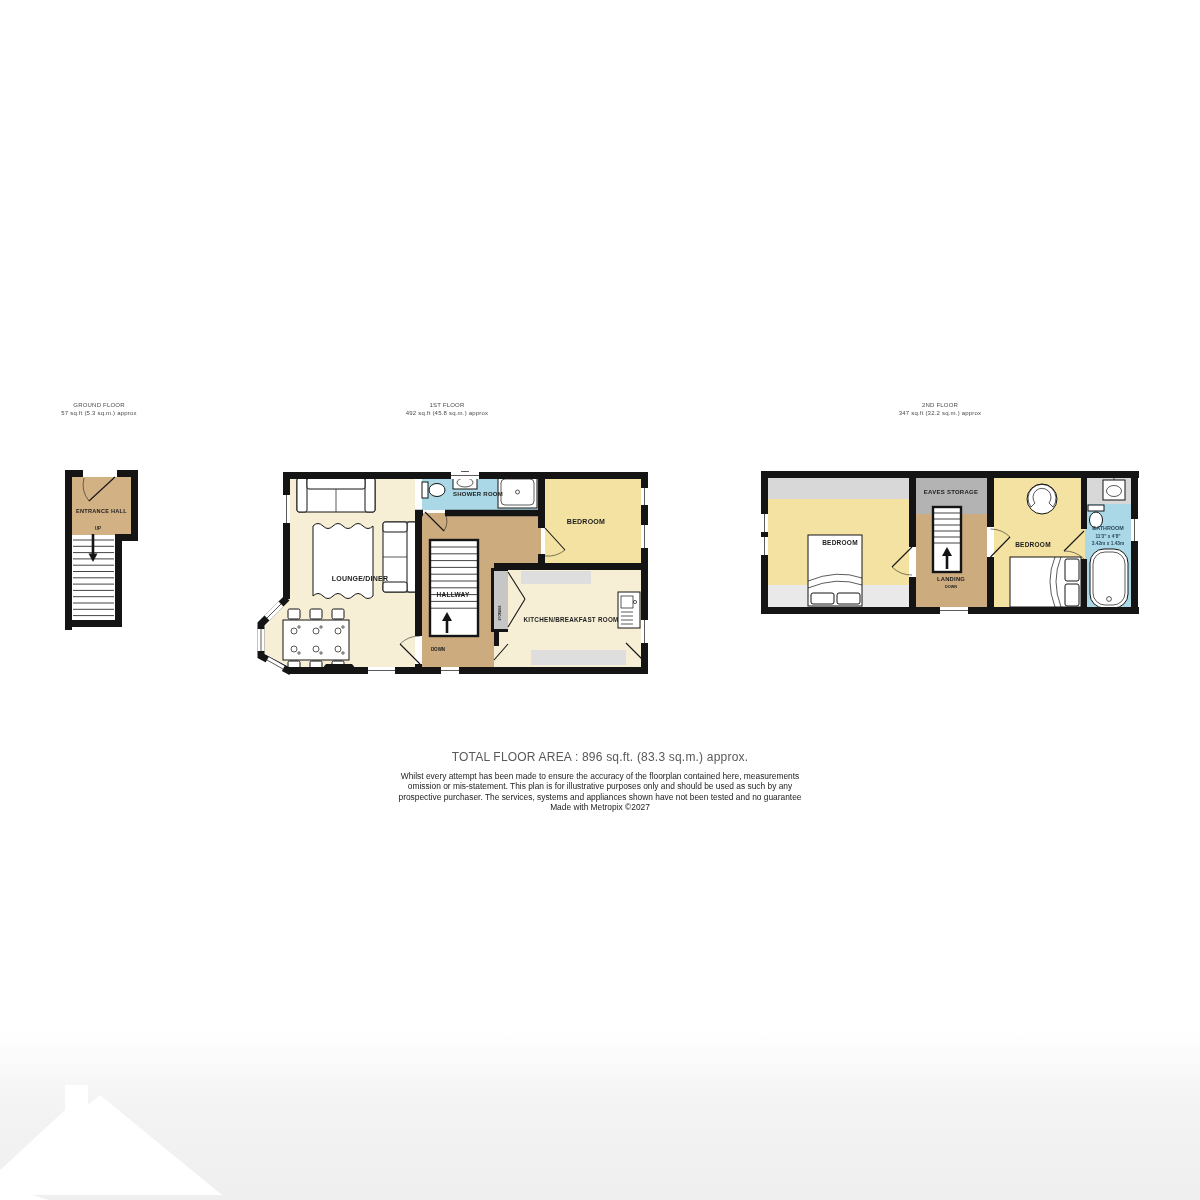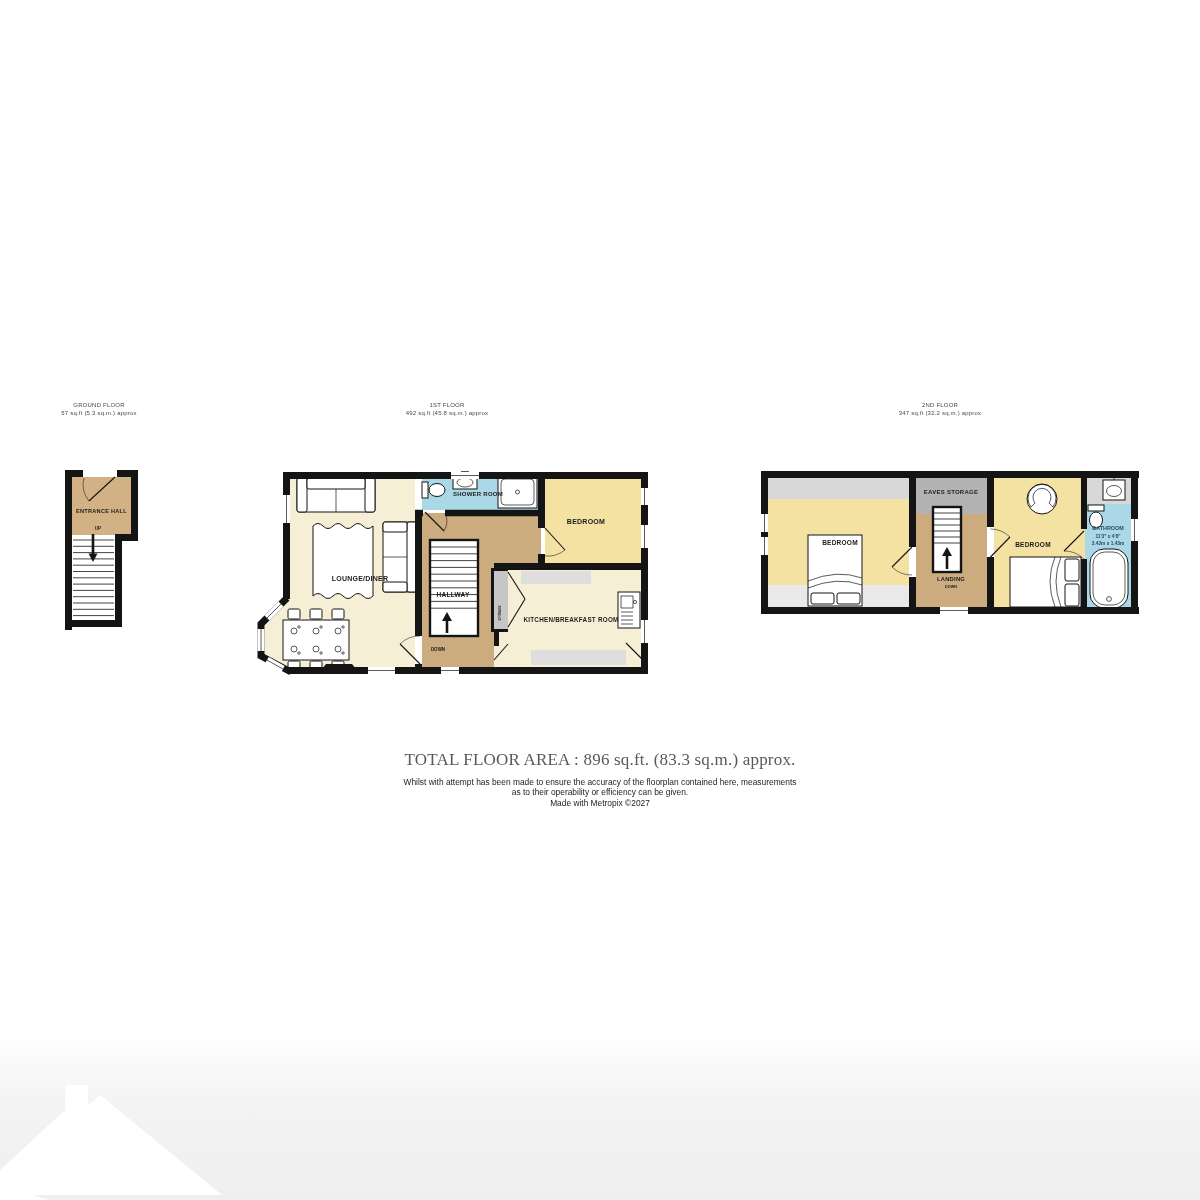--- a/index.html
+++ b/index.html
@@ -21,21 +21,21 @@
   .arrow{stroke:#141414;stroke-width:2.6;fill:none;}
   .ahead{fill:#141414;stroke:none;}
   text.rl{font-family:"Liberation Sans",sans-serif;font-weight:bold;fill:#1c1c1c;
        text-anchor:middle;letter-spacing:.25px;}
   text.sm{font-family:"Liberation Sans",sans-serif;font-weight:bold;fill:#222;
        text-anchor:middle;}
   text.dim{font-family:"Liberation Sans",sans-serif;font-weight:bold;fill:#2c4a5e;
        text-anchor:middle;}
   
   .footer{position:absolute;left:0;top:750px;width:1200px;text-align:center;}
-  .total-area{font-size:17px;color:#58595b;letter-spacing:.2px;font-family:Liberation Serif, serif;}
+  .total-area{font-size:12px;color:#58595b;letter-spacing:.2px;}
   .disclaimer{margin-top:7px;font-size:8.4px;line-height:10.4px;color:#232323;}
   .disclaimer div{white-space:nowrap;}
   
   .wm-band{position:absolute;left:0;top:1030px;width:1200px;height:170px;
        background:linear-gradient(180deg,#ffffff 0%,#f3f3f3 45%,#efefef 100%);}
 </style>
 </head>
 <body>
 
 <div class="floor-label" style="left:9px;top:402px">
@@ -309,22 +309,23 @@
   <text class="sm" x="192" y="119" font-size="3.8">DOWN</text>
   <text class="rl" x="274" y="78" font-size="6.5">BEDROOM</text>
   <text class="dim" x="349" y="61" font-size="5.4">BATHROOM</text>
   <text class="dim" x="349" y="68.5" font-size="4.8">11'3" x 4'8"</text>
   <text class="dim" x="349" y="75.5" font-size="4.8">3.42m x 1.43m</text>
 </svg>
 
 <div class="footer">
   <div class="total-area">TOTAL FLOOR AREA : 896 sq.ft. (83.3 sq.m.) approx.</div>
   <div class="disclaimer">
-    <div>Whilst with attempt has been made to ensure the accuracy of the floorplan contained here, measurements</div>
-    <div>as to their operability or efficiency can be given.</div>
+    <div>Whilst every attempt has been made to ensure the accuracy of the floorplan contained here, measurements</div>
+    <div>omission or mis-statement. This plan is for illustrative purposes only and should be used as such by any</div>
+    <div>prospective purchaser. The services, systems and appliances shown have not been tested and no guarantee</div>
     <div>Made with Metropix ©2027</div>
   </div>
 </div>
 
 <div class="wm-band">
   <svg style="position:absolute;left:-10px;top:40px" width="235" height="132" viewBox="0 0 235 132">
     <path fill="#ffffff" d="M5,105 L75,40 L75,15 L98,15 L98,35 L110,25 L232,125 L5,125 Z"></path>
     <path fill="#ffffff" d="M0,112 L62,131 L0,131 Z"></path>
   </svg>
 

